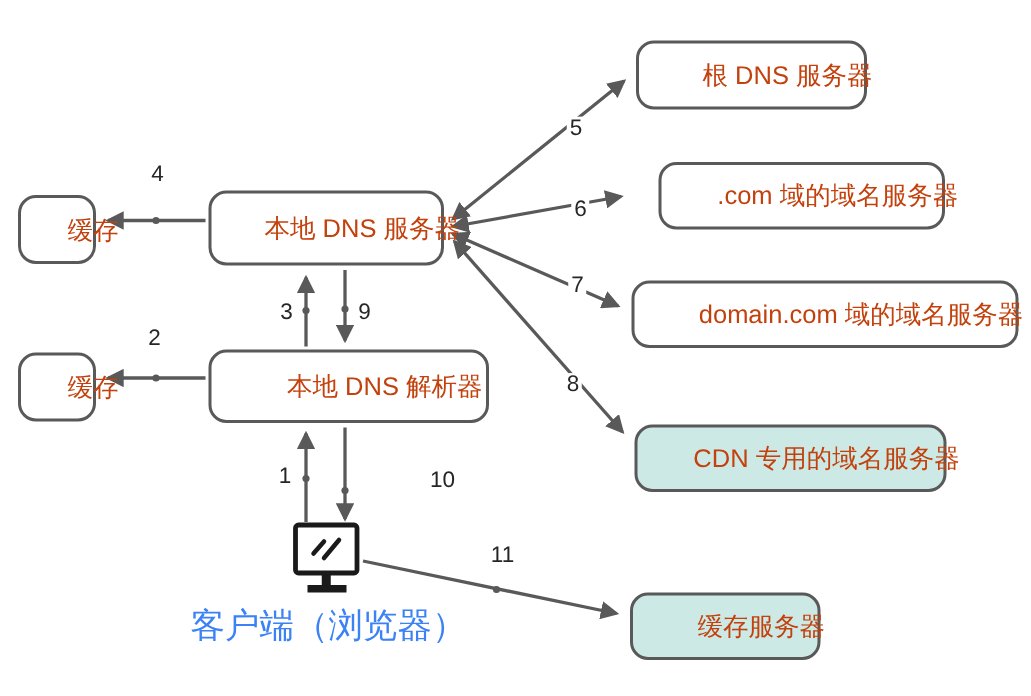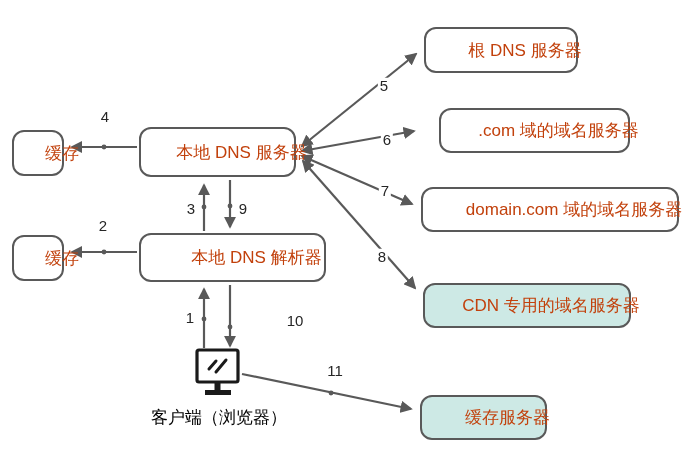--- a/index.html
+++ b/index.html
@@ -13,21 +13,21 @@
     border:2.5px solid #595959;border-radius:12px;background:#ffffff;
     font-size:17px;white-space:nowrap;box-sizing:border-box;color:#c2410c;padding-left:48px;
   }
   .node.highlight{background:#cde9e5;}
   .numlabel{
     position:absolute;transform:translate(-50%,-50%);
     font-size:15px;color:#262626;background:#ffffff;padding:0 2px;line-height:1.1;
   }
   .client-label{
     position:absolute;transform:translate(-50%,-50%);
-    font-size:17px;color:#000000;white-space:nowrap;
+    font-size:23px;color:#3b82f6;white-space:nowrap;
   }
 </style>
 </head>
 <body>
 
 <div class="canvas">
 
   <svg class="edge-layer" width="687" height="464" viewBox="0 0 687 464">
     <defs>
       <marker id="ah" viewBox="0 0 10 10" refX="8.5" refY="5" markerWidth="5.6" markerHeight="5.6" orient="auto-start-reverse">

